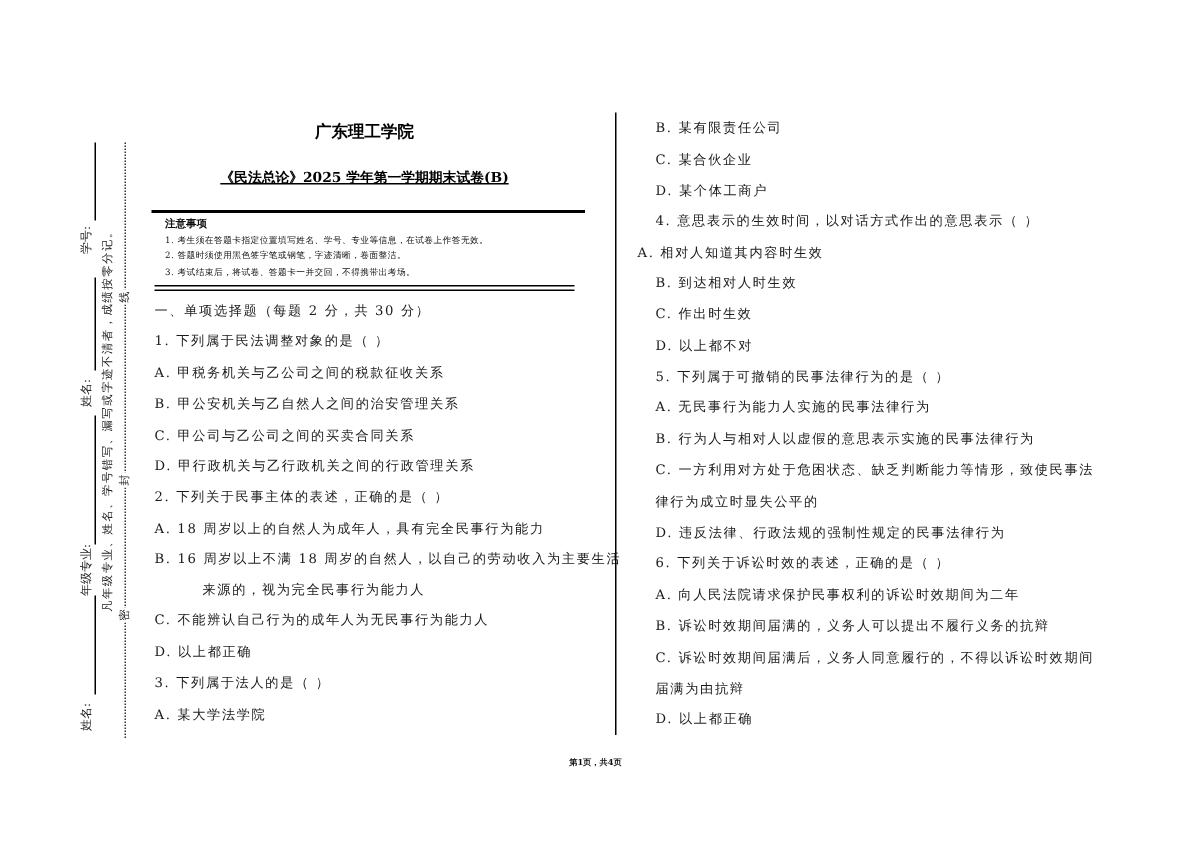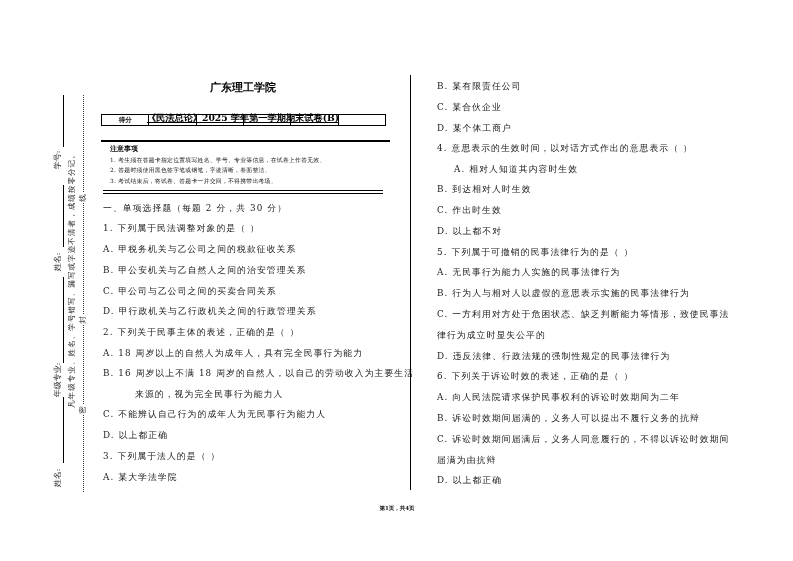--- a/index.html
+++ b/index.html
@@ -47,28 +47,20 @@
   <div class="seal" style="left:78px;top:193px;">线</div>
   <div class="seal" style="left:78px;top:315px;">封</div>
   <div class="seal" style="left:78px;top:405px;">密</div>
 </div>
 
 <div class="title" style="left:193px;top:80px;width:100px;font-size:11px;">广东理工学院</div>
 <div class="title" style="left:133px;top:112px;width:220px;font-size:9.2px;text-decoration:underline;">《民法总论》2025  学年第一学期期末试卷(B)</div>
 
 <table class="score">
   <tbody>
-  <tr>
-    <td>得分</td>
-    <td></td>
-    <td></td>
-    <td></td>
-    <td></td>
-    <td></td>
-  </tr>
 </tbody>
   </table>
 
 <div class="hline" style="left:101px;top:140px;width:289px;height:1.5px;"></div>
 
 <div>
   <div class="notice-title">注意事项</div>
   <div class="notice-item" style="top:156px;">1.   考生须在答题卡指定位置填写姓名、学号、专业等信息，在试卷上作答无效。</div>
   <div class="notice-item" style="top:166px;">2.   答题时须使用黑色签字笔或钢笔，字迹清晰，卷面整洁。</div>
   <div class="notice-item" style="top:177px;">3.   考试结束后，将试卷、答题卡一并交回，不得携带出考场。</div>
@@ -98,21 +90,21 @@
 </div>
 
 <div class="vline" style="left:410px;top:75px;height:415px;width:1.3px;"></div>
 
 <div>
   <div class="ln" style="left:437px;top:80px;">B.  某有限责任公司</div>
   <div class="ln" style="left:437px;top:101px;">C.  某合伙企业</div>
   <div class="ln" style="left:437px;top:122px;">D.  某个体工商户</div>
 
   <div class="ln" style="left:437px;top:142px;">4.  意思表示的生效时间，以对话方式作出的意思表示（   ）</div>
-  <div class="ln" style="left:454px;top:163px;">A.  相对人知道其内容时生效</div>
+  <div class="ln" style="left:425px;top:163px;">A.  相对人知道其内容时生效</div>
   <div class="ln" style="left:437px;top:183px;">B.  到达相对人时生效</div>
   <div class="ln" style="left:437px;top:204px;">C.  作出时生效</div>
   <div class="ln" style="left:437px;top:225px;">D.  以上都不对</div>
 
   <div class="ln" style="left:437px;top:246px;">5.  下列属于可撤销的民事法律行为的是（   ）</div>
   <div class="ln" style="left:437px;top:266px;">A.  无民事行为能力人实施的民事法律行为</div>
   <div class="ln" style="left:437px;top:287px;">B.  行为人与相对人以虚假的意思表示实施的民事法律行为</div>
   <div class="ln" style="left:437px;top:308px;">C.  一方利用对方处于危困状态、缺乏判断能力等情形，致使民事法</div>
   <div class="ln" style="left:437px;top:329px;">律行为成立时显失公平的</div>
   <div class="ln" style="left:437px;top:350px;">D.  违反法律、行政法规的强制性规定的民事法律行为</div>

